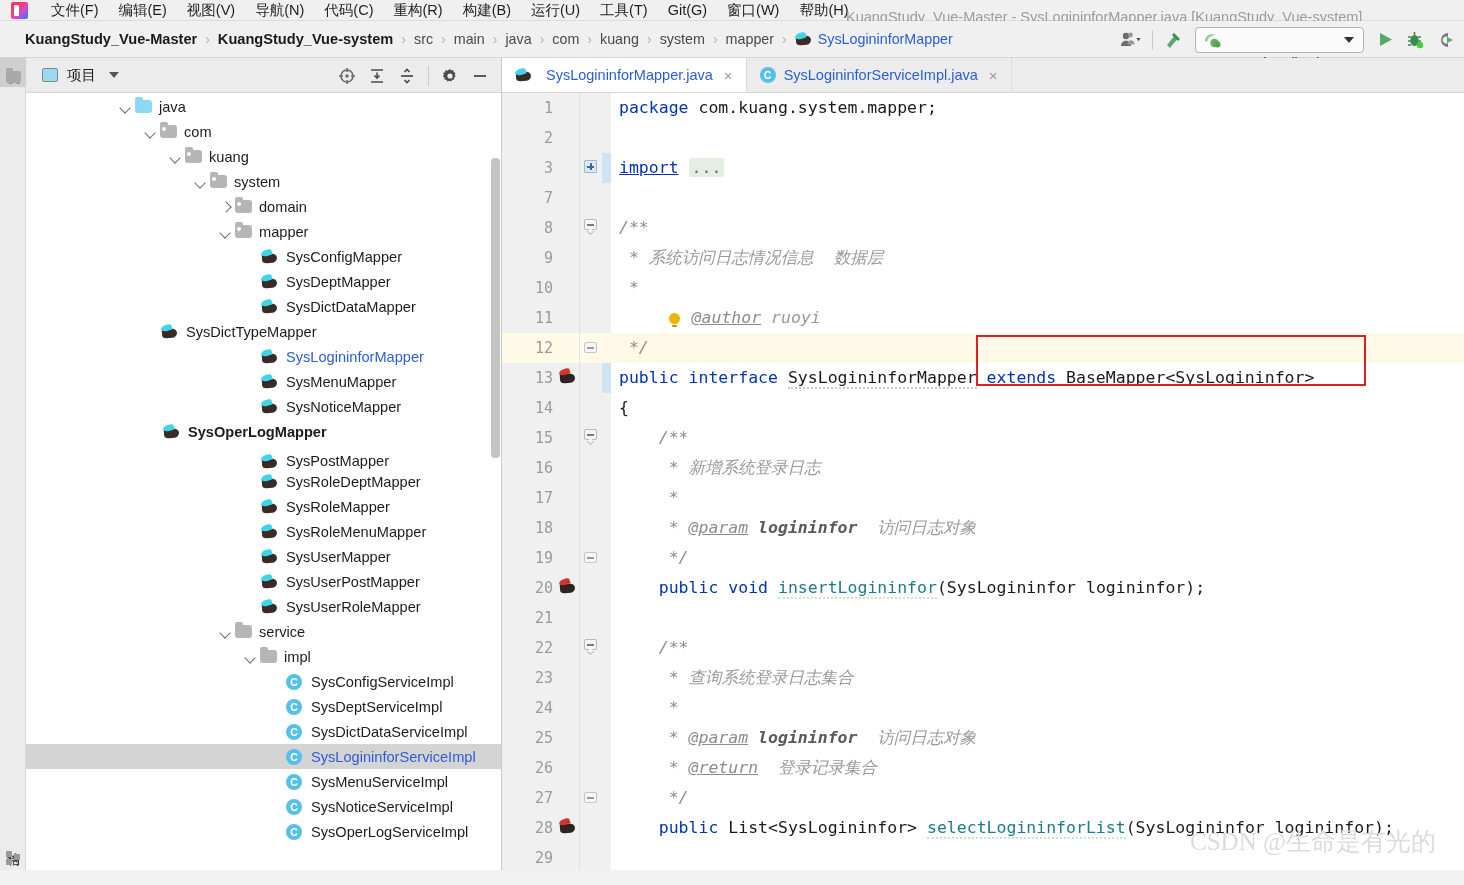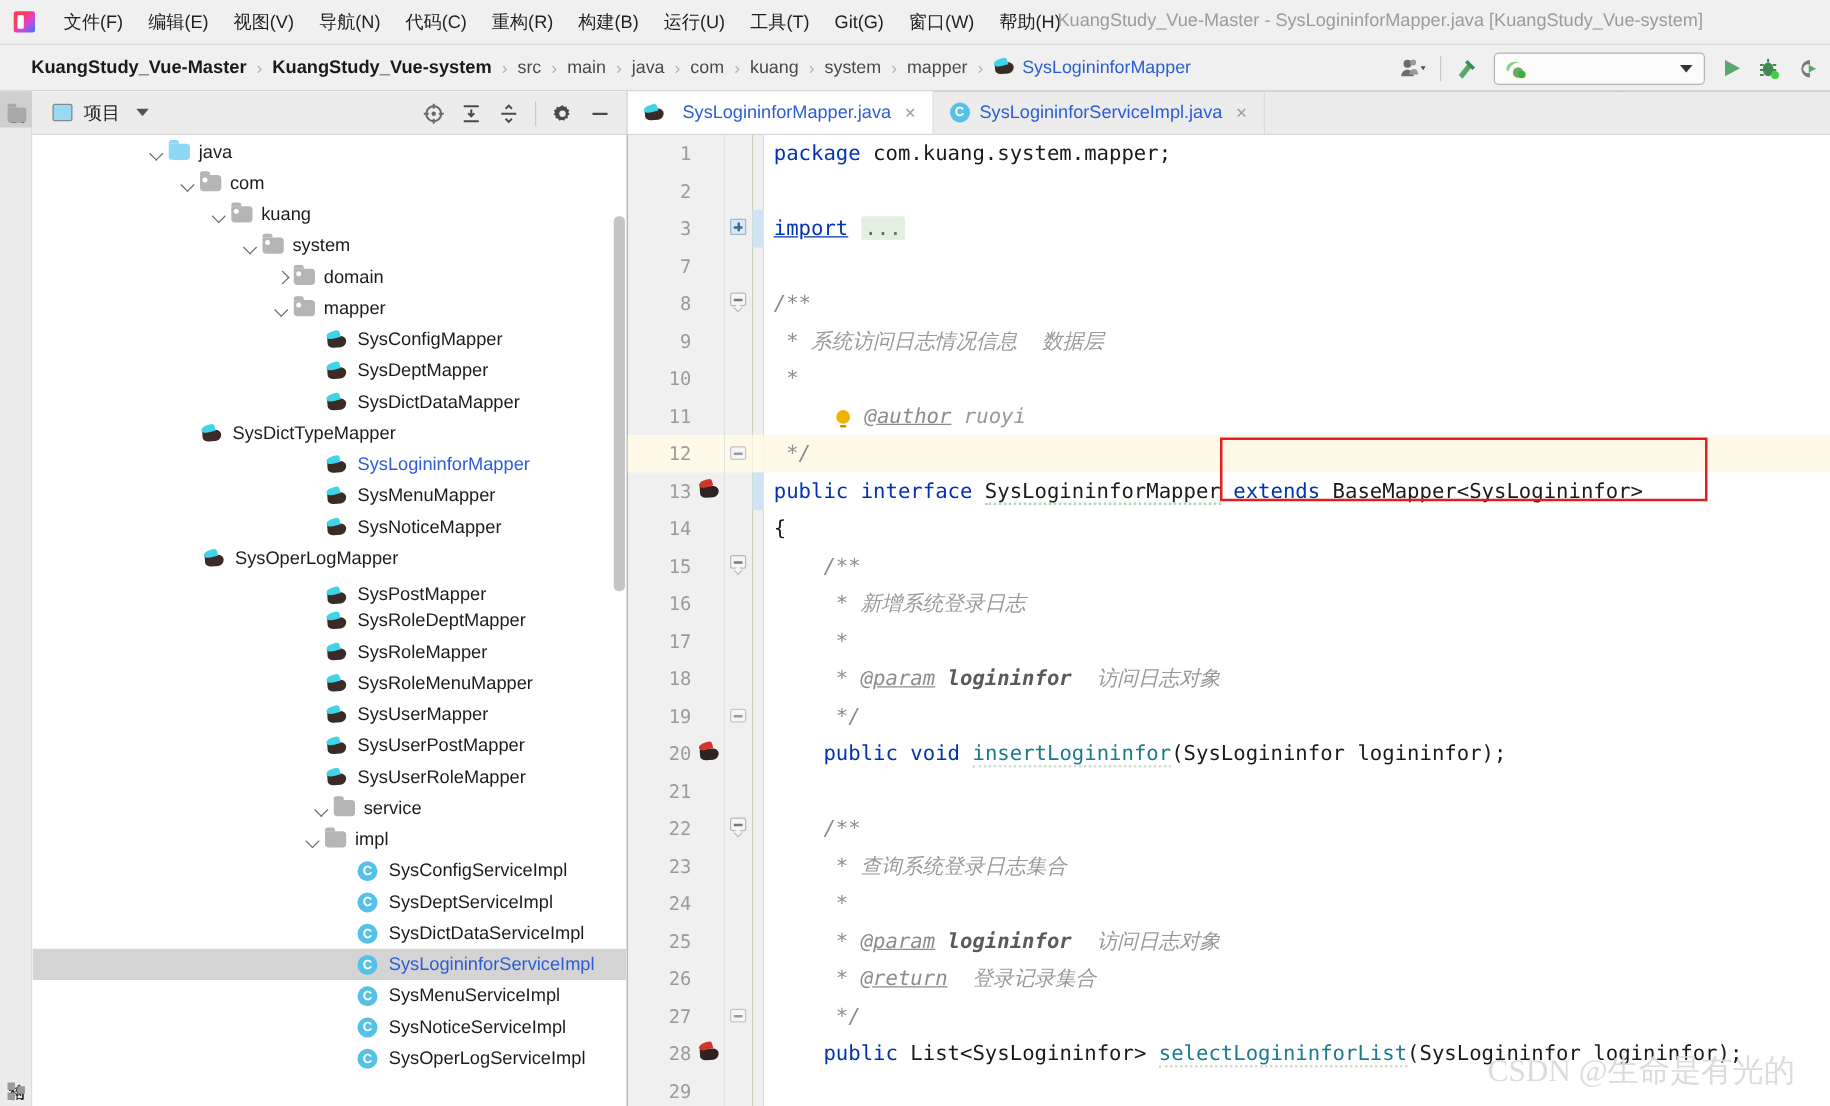--- a/index.html
+++ b/index.html
@@ -6,21 +6,21 @@
   html, body {
     width: 1464px; height: 885px;
     overflow: hidden;
     background: #f2f2f2;
     font-family: "Liberation Sans", sans-serif;
     -webkit-font-smoothing: antialiased;
   }
 
   
   .titlebar {
-    height: 36px; width: 1464px;
+    height: 21px; width: 1464px;
     background: #f0f0f0;
     border-bottom: 1px solid #dcdcdc;
     display: flex; align-items: center;
     position: relative;
   }
   .app-logo {
     width: 17px; height: 17px; margin-left: 11px; margin-right: 13px;
     background: linear-gradient(135deg,#ff3a5e 0%,#ff3a5e 34%,#d946d2 60%,#2a7cff 100%);
     border-radius: 2px; position: relative; flex: none;
   }
@@ -580,21 +580,21 @@
           <span class="node-label">SysMenuMapper</span>
         </div>
         <div class="tree-row" style="padding-left: 217px;">
           <span class="tw "></span>
           <span class="ico mybatis">
             <span class="b"></span>
             <span class="k"></span>
           </span>
           <span class="node-label">SysNoticeMapper</span>
         </div>
-        <div class="tree-row" style="padding-left: 119px;">
+        <div class="tree-row" style="padding-left: 119px; font-weight: bold;">
           <span class="tw "></span>
           <span class="ico mybatis">
             <span class="b"></span>
             <span class="k"></span>
           </span>
           <span class="node-label">SysOperLogMapper</span>
         </div>
         <div class="tree-row" style="padding-left: 217px; align-items: flex-end;">
           <span class="tw "></span>
           <span class="ico mybatis">
@@ -644,21 +644,21 @@
           <span class="node-label">SysUserPostMapper</span>
         </div>
         <div class="tree-row" style="padding-left: 217px;">
           <span class="tw "></span>
           <span class="ico mybatis">
             <span class="b"></span>
             <span class="k"></span>
           </span>
           <span class="node-label">SysUserRoleMapper</span>
         </div>
-        <div class="tree-row" style="padding-left: 192px; margin-left: 32px;">
+        <div class="tree-row" style="padding-left: 192px;">
           <span class="tw down"></span>
           <span class="ico folder-plain"></span>
           <span class="node-label">service</span>
         </div>
         <div class="tree-row" style="padding-left: 217px;">
           <span class="tw down"></span>
           <span class="ico folder-plain"></span>
           <span class="node-label">impl</span>
         </div>
         <div class="tree-row" style="padding-left: 242px;">

